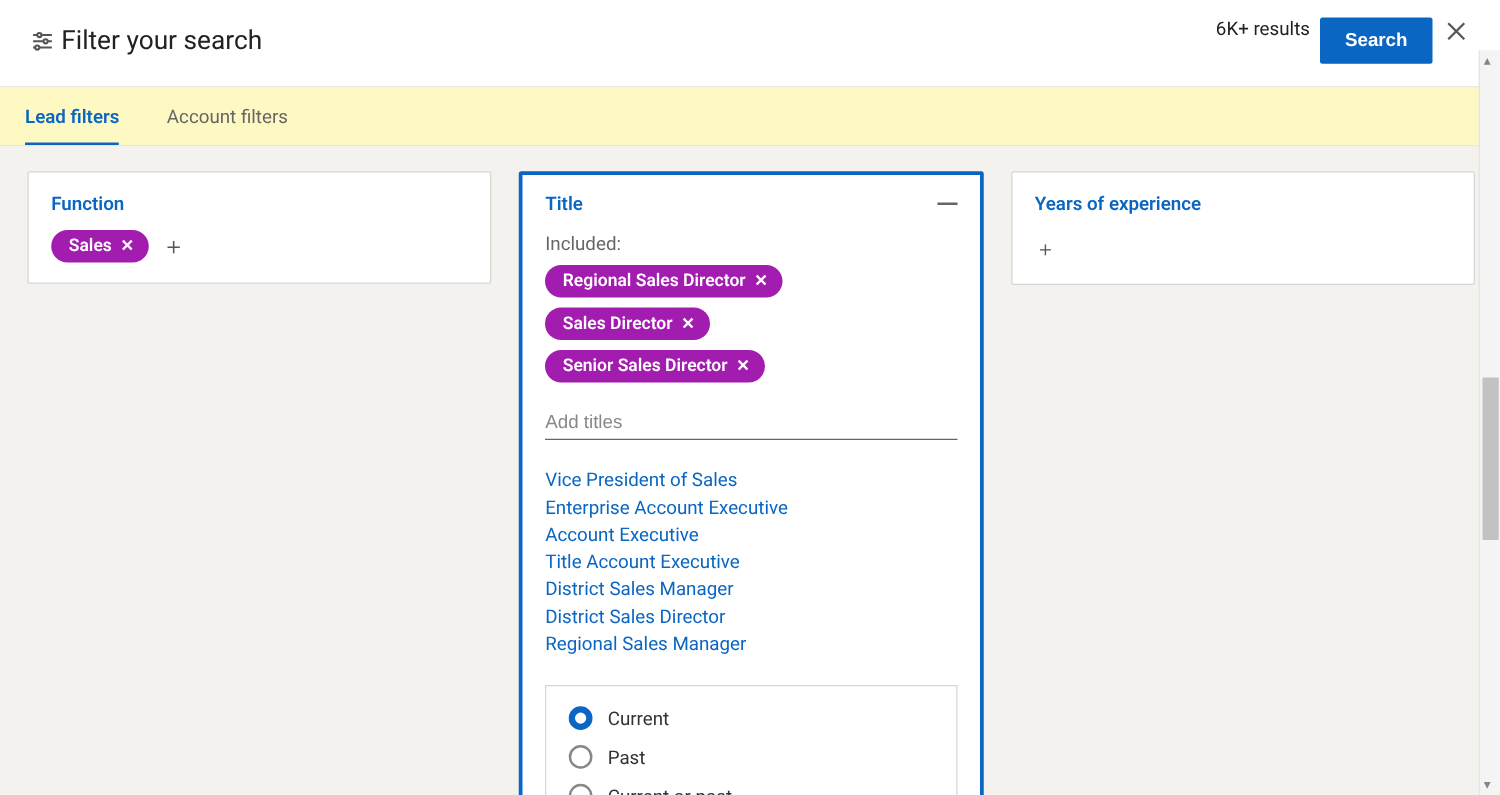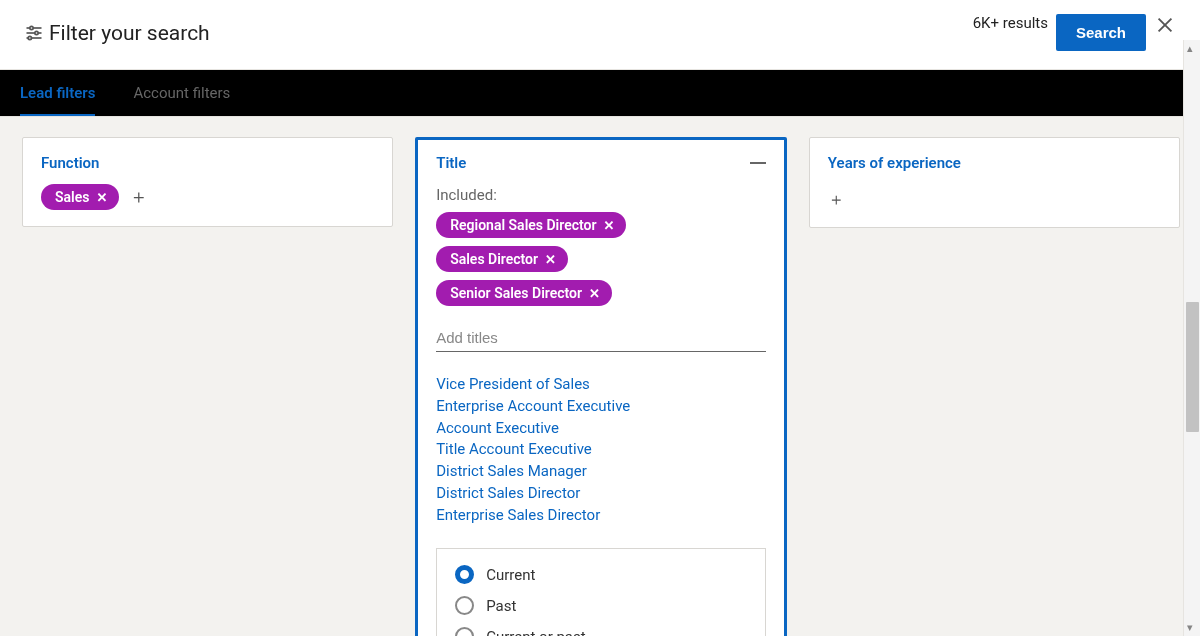--- a/index.html
+++ b/index.html
@@ -40,21 +40,21 @@
     font-size: 15px;
     font-weight: 600;
     border-radius: 2px;
     cursor: pointer;
   }
   .close-x { width: 22px; height: 22px; color: #555; cursor: pointer; }
 
   
   .tabs {
     display: flex;
-    background: #000000;
+    background: #fef9c3;
     border-bottom: 1px solid #e6e4e0;
     padding: 0 20px;
     gap: 38px;
   }
   .tab {
     padding: 14px 0 12px 0;
     font-size: 15px;
     color: #666;
     cursor: pointer;
   }
@@ -240,21 +240,20 @@
     </div>
     <input class="title-input" type="text" placeholder="Add titles" style="">
     <div class="suggestion-wrap">
       <div class="suggestion-list">
         <div>Vice President of Sales</div>
         <div>Enterprise Account Executive</div>
         <div>Account Executive</div>
         <div>Title Account Executive</div>
         <div>District Sales Manager</div>
         <div>District Sales Director</div>
-        <div>Enterprise Sales Director</div>
         <div>Regional Sales Manager</div>
       </div>
     </div>
     <div class="radio-group">
       <div class="radio-row">
         <span class="radio-circle selected"></span>
         <span class="radio-label">Current</span>
       </div>
       <div class="radio-row">
         <span class="radio-circle"></span>

